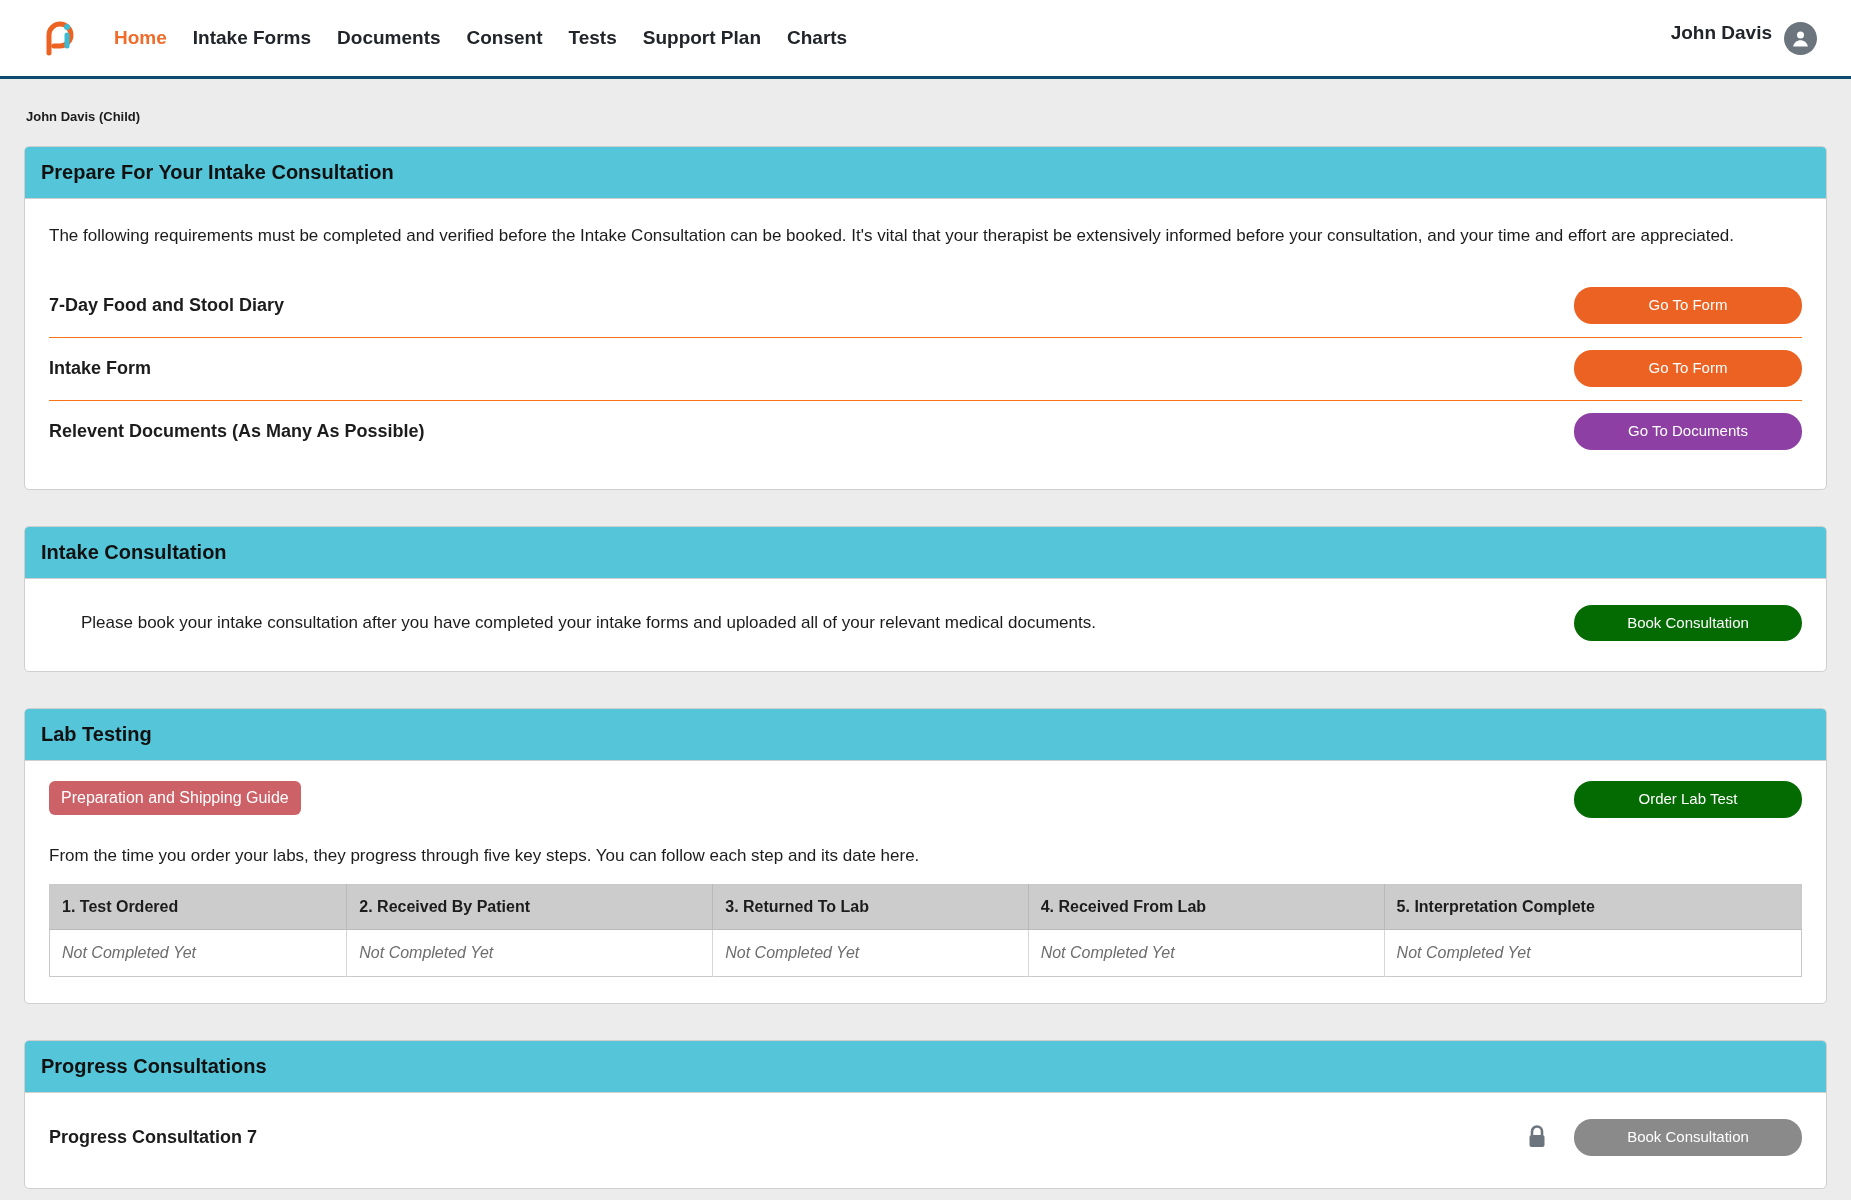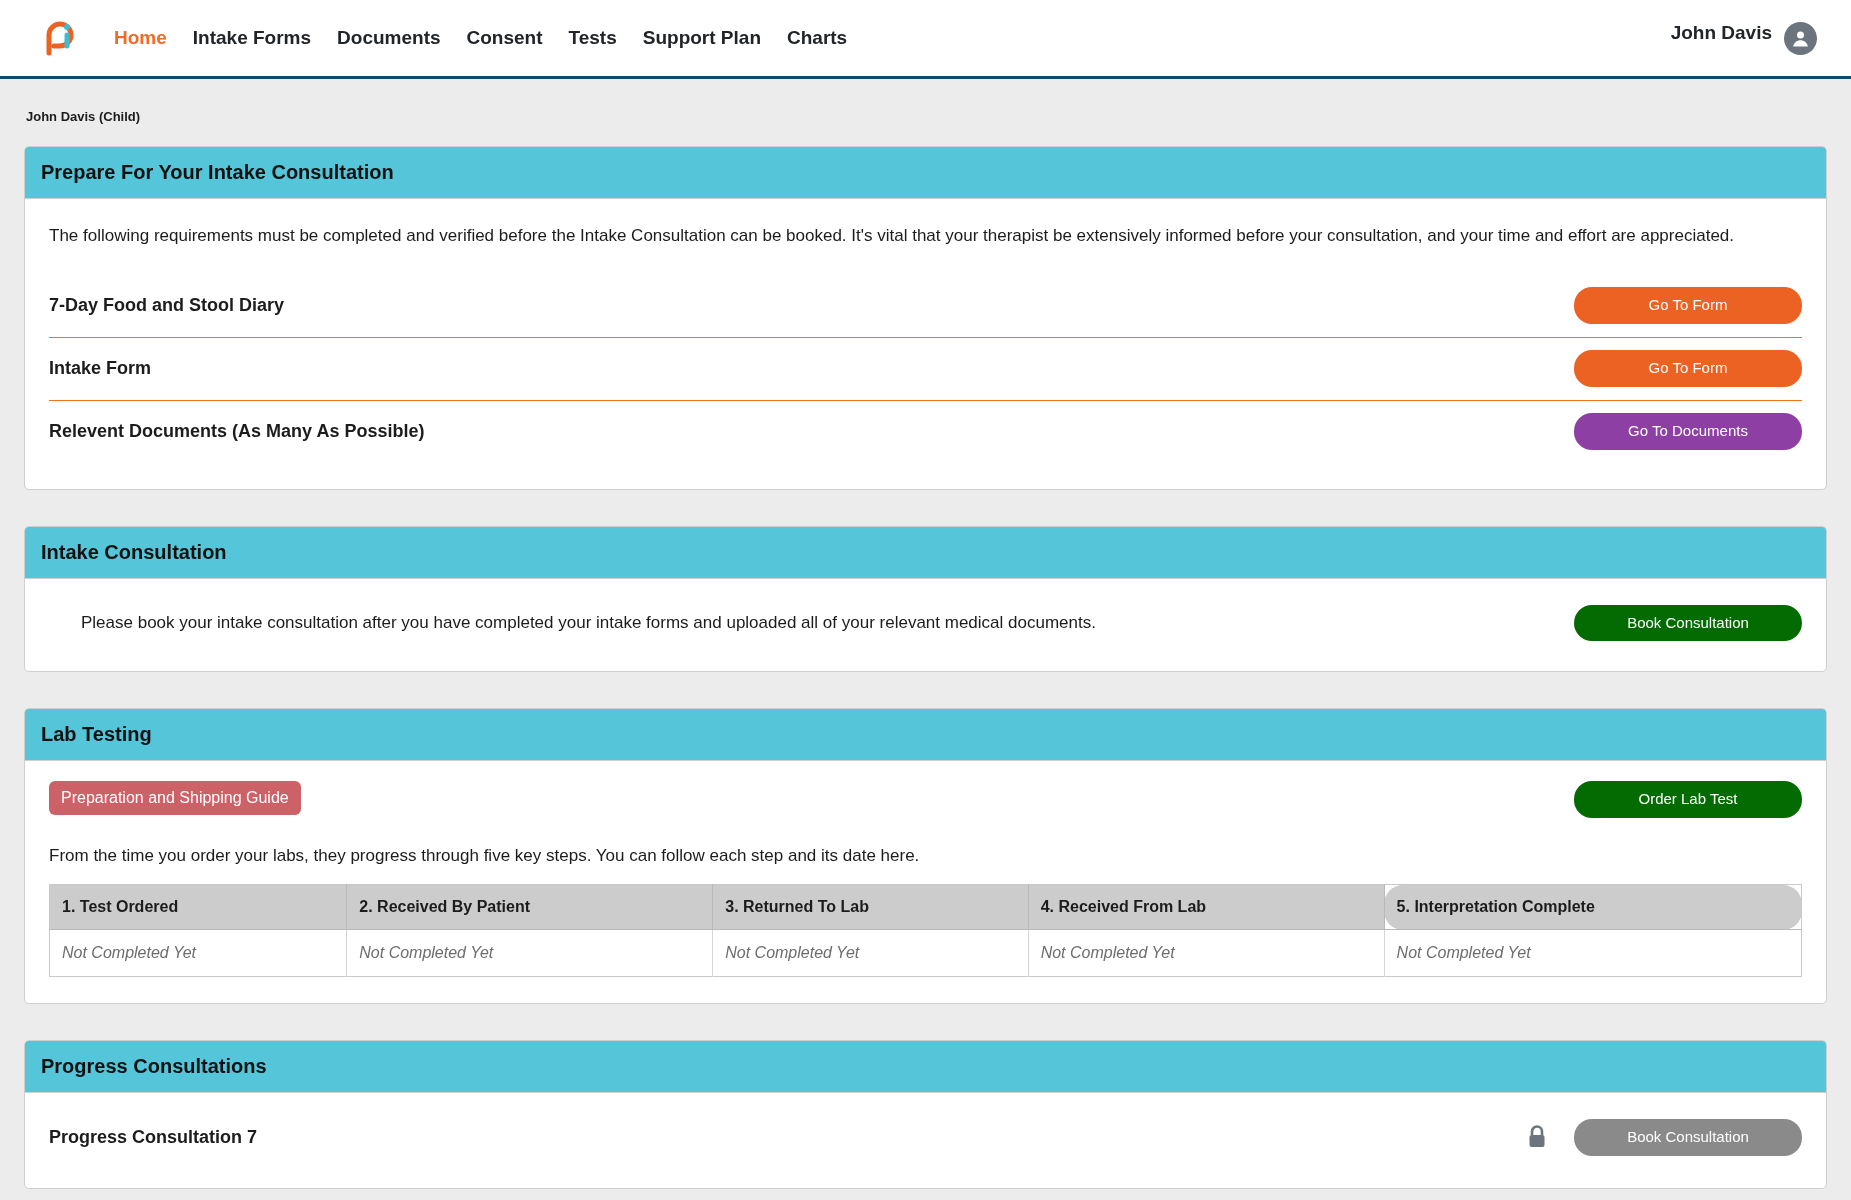--- a/index.html
+++ b/index.html
@@ -174,21 +174,21 @@
   }
   table.lab-table th {
     background: #cccccc;
     text-align: left;
     font-size: 16px;
     font-weight: bold;
     padding: 13px 12px;
     border-right: 1px solid #b9b9b9;
     border-bottom: 1px solid #b9b9b9;
   }
-  table.lab-table th:last-child { border-right: none; border-radius: 19px; }
+  table.lab-table th:last-child { border-right: none; }
   table.lab-table td {
     font-size: 16px;
     font-style: italic;
     color: #6d6d6d;
     padding: 14px 12px;
     border-right: 1px solid #d6d6d6;
     background: #fff;
   }
   table.lab-table td:last-child { border-right: none; }
 

